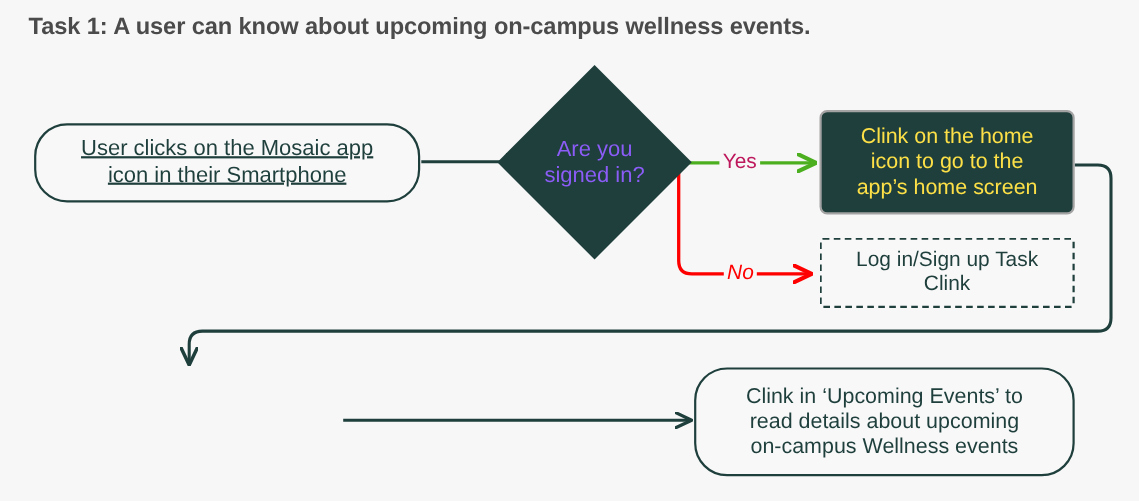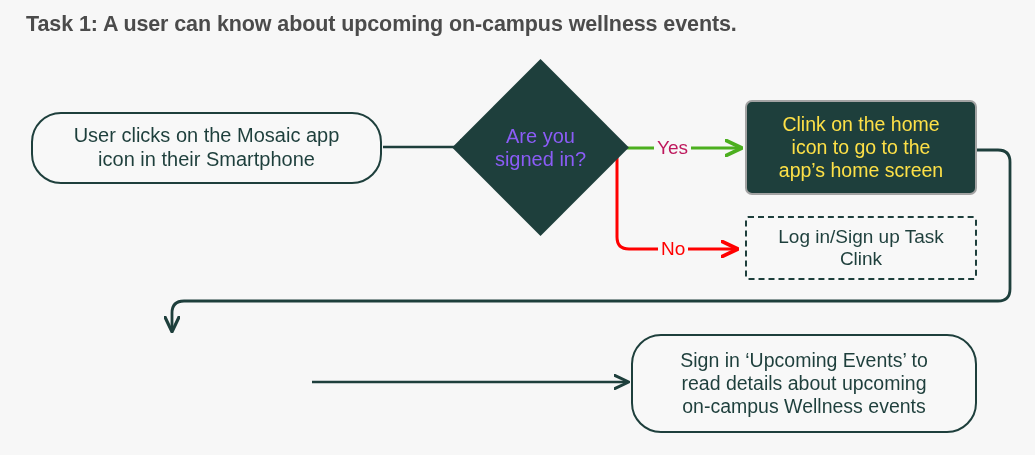--- a/index.html
+++ b/index.html
@@ -140,46 +140,46 @@
     <path d="M 617 148 L 741 148" fill="none" stroke="#4caf1f" stroke-width="3" marker-end="url(#arrowGreen)"></path>
 
     <path d="M 617 149 L 617 237 Q 617 249 629 249 L 737 249" fill="none" stroke="#ff0000" stroke-width="3" marker-end="url(#arrowRed)"></path>
 
     <path d="M 977 150 L 998 150 Q 1010 150 1010 162 L 1010 289 Q 1010 301 998 301
              L 184 301 Q 172 301 172 313 L 172 331" fill="none" stroke="#1e3f3c" stroke-width="2.8" marker-end="url(#arrowTeal)"></path>
 
     <path d="M 312 382 L 628 382" fill="none" stroke="#1e3f3c" stroke-width="2.6" marker-end="url(#arrowTeal)"></path>
   </svg>
 
-  <div class="node pill" style="left:31px; top:112px; width:351px; height:72px; font-size:20px;">
+  <div class="node pill" style="left:31px; top:112px; width:351px; height:72px; font-size:20px;text-decoration:underline;">
     <span class="txt">User clicks on the Mosaic app
 icon in their Smartphone</span>
   </div>
 
   <div class="diamond-wrap" style="left:478px; top:85px; width:125px; height:125px;">
     <div class="diamond-shape"></div>
     <div class="diamond-label" style="font-size:20px;">Are you
 signed in?</div>
   </div>
 
   <div class="edge-label yes" style="left:654px; top:137px;">Yes</div>
 
-  <div class="edge-label no" style="left:658px; top:238px;">No</div>
+  <div class="edge-label no" style="left:658px; top:238px;font-style:italic;">No</div>
 
   <div class="node solid" style="left:745px; top:100px; width:232px; height:95px; font-size:19.5px;">
     <span class="txt">Clink on the home
 icon to go to the
 app’s home screen</span>
   </div>
 
   <div class="node dashed" style="left:745px; top:216px; width:232px; height:64px; font-size:19px;">
     <span class="txt">Log in/Sign up Task
 Clink</span>
   </div>
 
 
   <div class="node pill" style="left:631px; top:334px; width:346px; height:99px; font-size:19.5px;">
-    <span class="txt">Sign in ‘Upcoming Events’ to
+    <span class="txt">Clink in ‘Upcoming Events’ to
 read details about upcoming
 on-campus Wellness events</span>
   </div>
 
 </div>
 
 </body></html>

